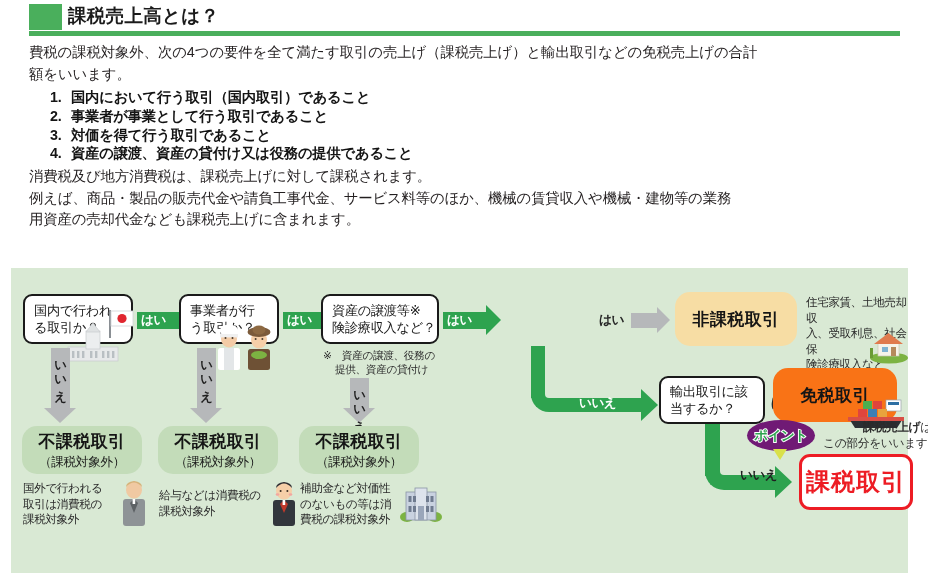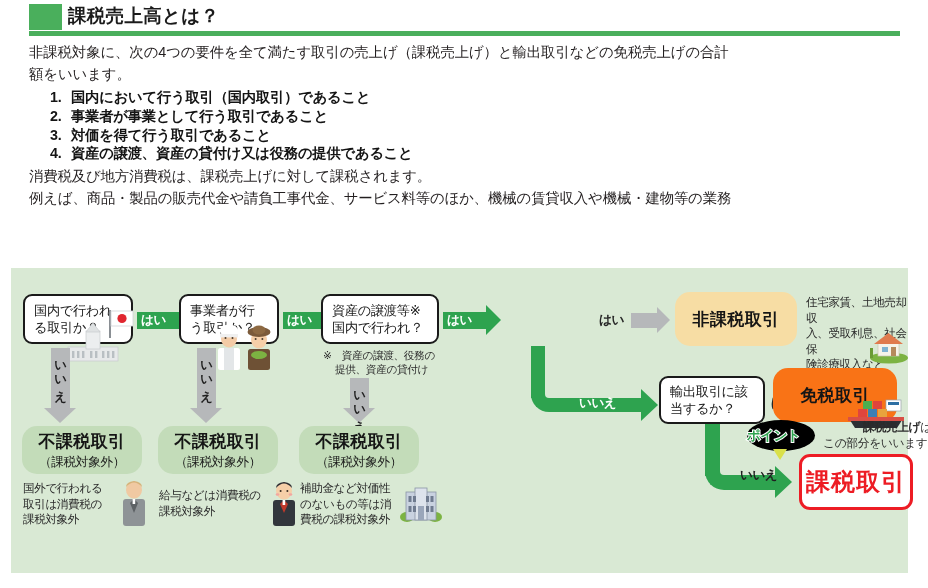--- a/index.html
+++ b/index.html
@@ -254,25 +254,25 @@
     font-weight: bold;
     color: #ffffff;
     letter-spacing: -0.5px;
     white-space: nowrap;
   }
 
   
   .point-badge {
     position: absolute;
     width: 68px; height: 31px;
-    background: #000000;
+    background: #701a75;
     border-radius: 50%;
     display: flex;
     align-items: center;
-    justify-content: flex-start;
+    justify-content: center;
   }
   .point-badge span {
     font-size: 13.5px;
     font-weight: bold;
     color: #2ea34f;
     -webkit-text-stroke: 2px #ffffff;
     paint-order: stroke fill;
     letter-spacing: -0.5px;
   }
   .point-tail {
@@ -297,21 +297,21 @@
 </head>
 <body>
 
 <div class="header">
   <div class="header-swatch"></div>
   <div class="header-title">課税売上高とは？</div>
   <div class="header-rule"></div>
 </div>
 
 <div class="intro">
-  <p>非課税対象に、次の4つの要件を全て満たす取引の売上げ（課税売上げ）と輸出取引などの免税売上げの合計</p>
+  <p>費税の課税対象外、次の4つの要件を全て満たす取引の売上げ（課税売上げ）と輸出取引などの免税売上げの合計</p>
   <p>額をいいます。</p>
 </div>
 
 <div class="req-list">
   <div class="req-item">
     <span class="req-num">1.</span>
     <span>国内において行う取引（国内取引）であること</span>
   </div>
   <div class="req-item">
     <span class="req-num">2.</span>
@@ -323,20 +323,21 @@
   </div>
   <div class="req-item">
     <span class="req-num">4.</span>
     <span>資産の譲渡、資産の貸付け又は役務の提供であること</span>
   </div>
 </div>
 
 <div class="outro">
   <p>消費税及び地方消費税は、課税売上げに対して課税されます。</p>
   <p>例えば、商品・製品の販売代金や請負工事代金、サービス料等のほか、機械の賃貸収入や機械・建物等の業務</p>
+  <p>用資産の売却代金なども課税売上げに含まれます。</p>
 </div>
 
 <div class="flow">
 
   <div class="decision" style="left:12px; top:26px; width:110px; height:50px;">
     <span>国内で行われ</span>
     <span>る取引か？</span>
   </div>
 
   <div class="arrow-h" style="left:126px; top:37px; width:58px; height:30px;">
@@ -440,21 +441,21 @@
     <polygon points="17,20 13,24 17,33 21,24" fill="#c0392b"></polygon>
     <rect x="15.6" y="20" width="2.6" height="5" fill="#ffffff"></rect>
     <circle cx="13.6" cy="11" r="1" fill="#3a2d22"></circle>
       <circle cx="20.4" cy="11" r="1" fill="#3a2d22"></circle>
     <ellipse cx="10.5" cy="14.5" rx="1.8" ry="1.2" fill="#f3a6a0"></ellipse>
     <ellipse cx="23.5" cy="14.5" rx="1.8" ry="1.2" fill="#f3a6a0"></ellipse>
   </svg>
 
   <div class="decision" style="left:310px; top:26px; width:118px; height:50px;">
     <span>資産の譲渡等※</span>
-    <span>国内で行われ？</span>
+    <span>険診療収入など？</span>
   </div>
 
   <div class="note" style="left:312px; top:80px; width:130px;">
     <div>※　資産の譲渡、役務の</div>
     <div style="padding-left:12px;">提供、資産の貸付け</div>
   </div>
 
   <div class="arrow-h" style="left:432px; top:37px; width:58px; height:30px;">
     <div class="shaft" style="width:43px;"></div>
     <div class="head"></div>

